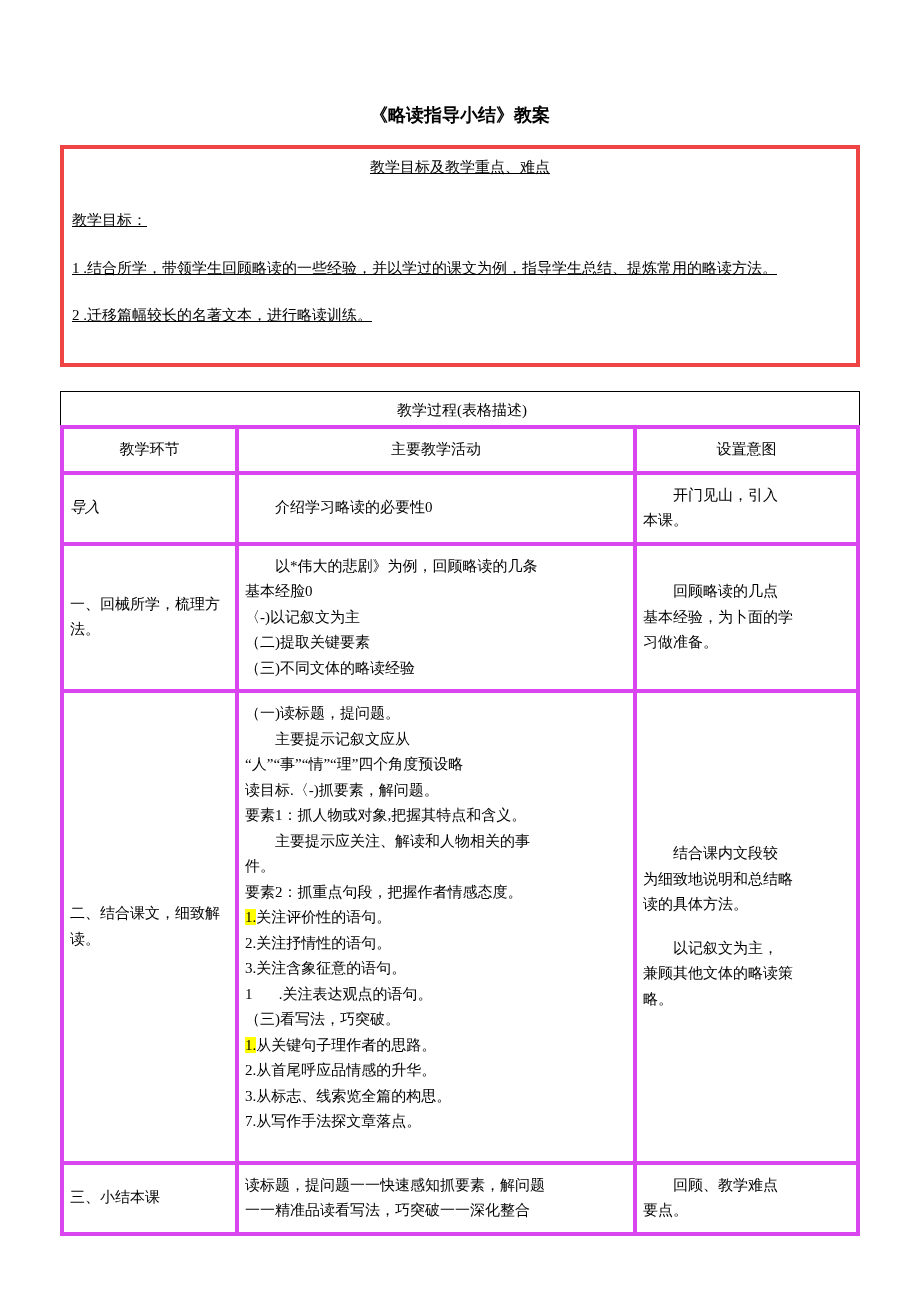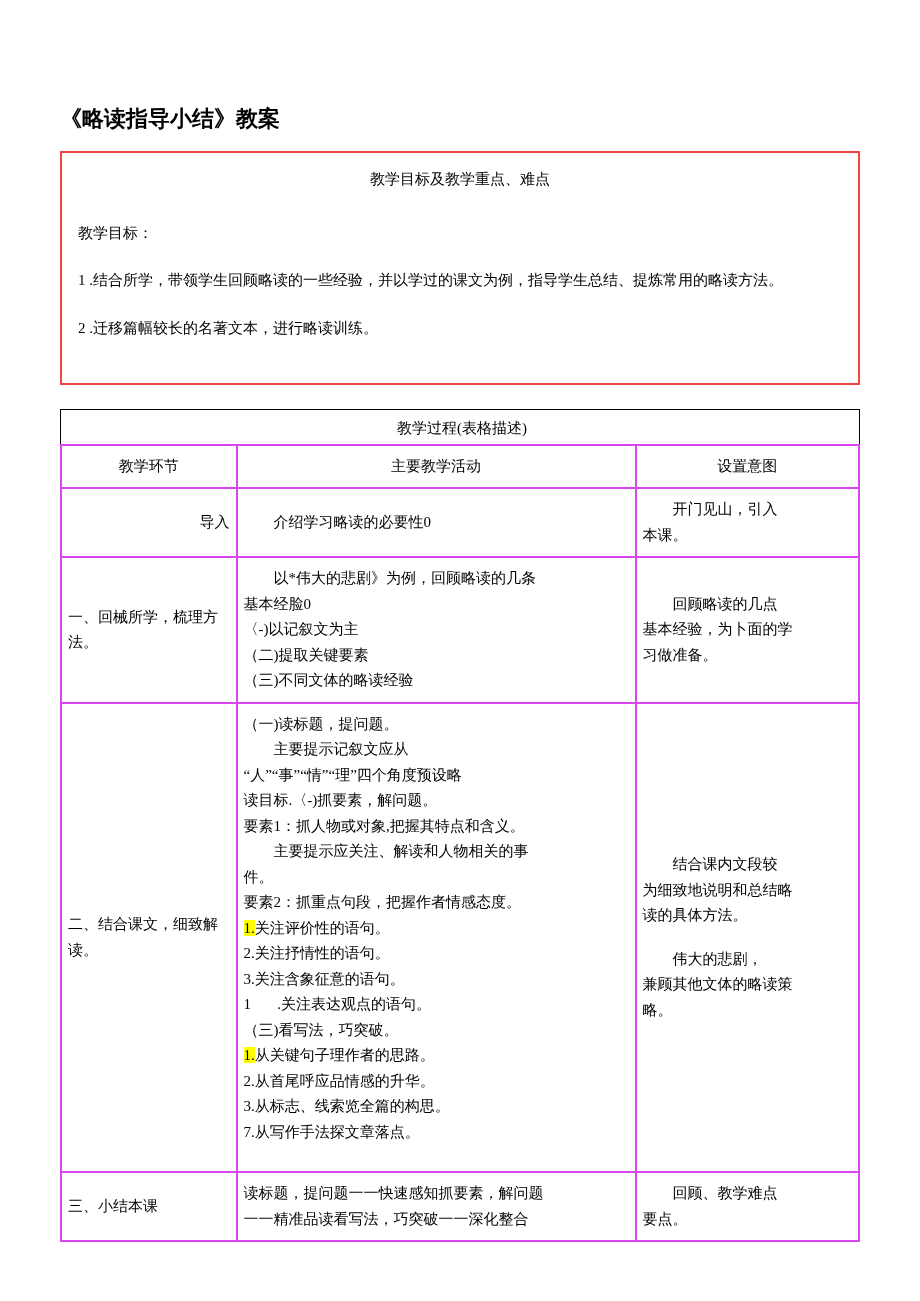--- a/index.html
+++ b/index.html
@@ -5,64 +5,66 @@
   body {
     margin: 0;
     padding: 40px 60px;
     font-family: "SimSun", "宋体", serif;
     font-size: 15px;
     line-height: 1.7;
     background: #fff;
     color: #000;
   }
   h1 {
-    font-size: 22px;
+    text-align: center;
+    font-size: 18px;
     font-weight: bold;
     margin: 60px 0 14px 0;
     font-family: Liberation Sans, sans-serif;
   }
   .box1 {
-    border: 2px solid #ef4444;
-    padding: 8px;
+    border: 4px solid #ef4444;
+    padding: 0;
+    text-decoration: underline;
   }
   .box1 .sub {
     text-align: center;
     padding: 6px 0 2px 0;
   }
   .box1 .body {
     padding: 4px 8px 12px 8px;
   }
   .box1 .body p {
     margin: 22px 0;
   }
   .spacer { height: 24px; }
   table {
     border-collapse: collapse;
     width: 100%;
     table-layout: fixed;
   }
   table td, table th {
-    border: 2px solid #d946ef;
+    border: 4px solid #d946ef;
     padding: 8px 6px;
     vertical-align: top;
   }
   table th {
     font-weight: normal;
     text-align: center;
   }
   .caption {
     text-align: center;
     padding: 6px 0 2px 4px;
     border: 1px solid #000;
     border-bottom: none;
   }
   .col1 { width: 22%; }
   .col2 { width: 50%; }
   .col3 { width: 28%; }
-  .center { text-align: right; }
+  .center { text-align: left; font-style: italic; }
   .vcenter { vertical-align: middle; }
   .indent { text-indent: 2em; display:block; }
   .hl { background: #ffff00; }
   .cell-inner { line-height: 1.7; }
   .cell-inner > div { margin: 0; }
 </style>
 </head>
 <body>
 
 <h1>《略读指导小结》教案</h1>
@@ -160,21 +162,21 @@
         <div>7.从写作手法探文章落点。</div>
         <div style="height:18px"></div>
       </div>
     </td>
     <td class="vcenter">
       <div class="cell-inner">
         <div class="indent">结合课内文段较</div>
         <div>为细致地说明和总结略</div>
         <div>读的具体方法。</div>
         <div style="height:18px"></div>
-        <div class="indent">伟大的悲剧，</div>
+        <div class="indent">以记叙文为主，</div>
         <div>兼顾其他文体的略读策</div>
         <div>略。</div>
       </div>
     </td>
   </tr>
 
   <tr>
     <td class="vcenter">三、小结本课</td>
     <td>
       <div class="cell-inner">

